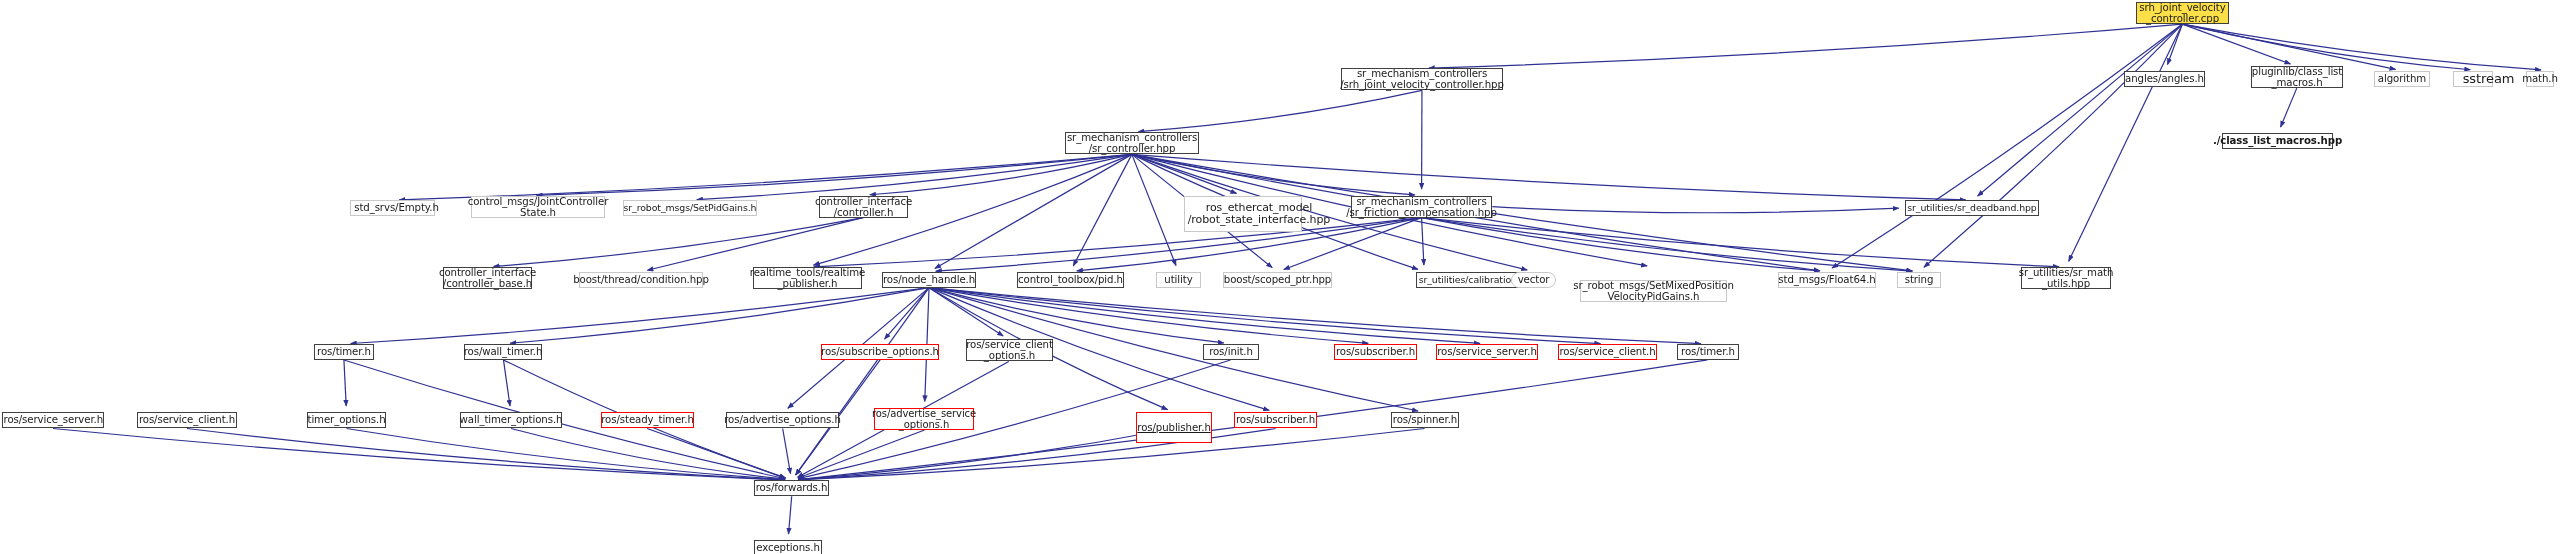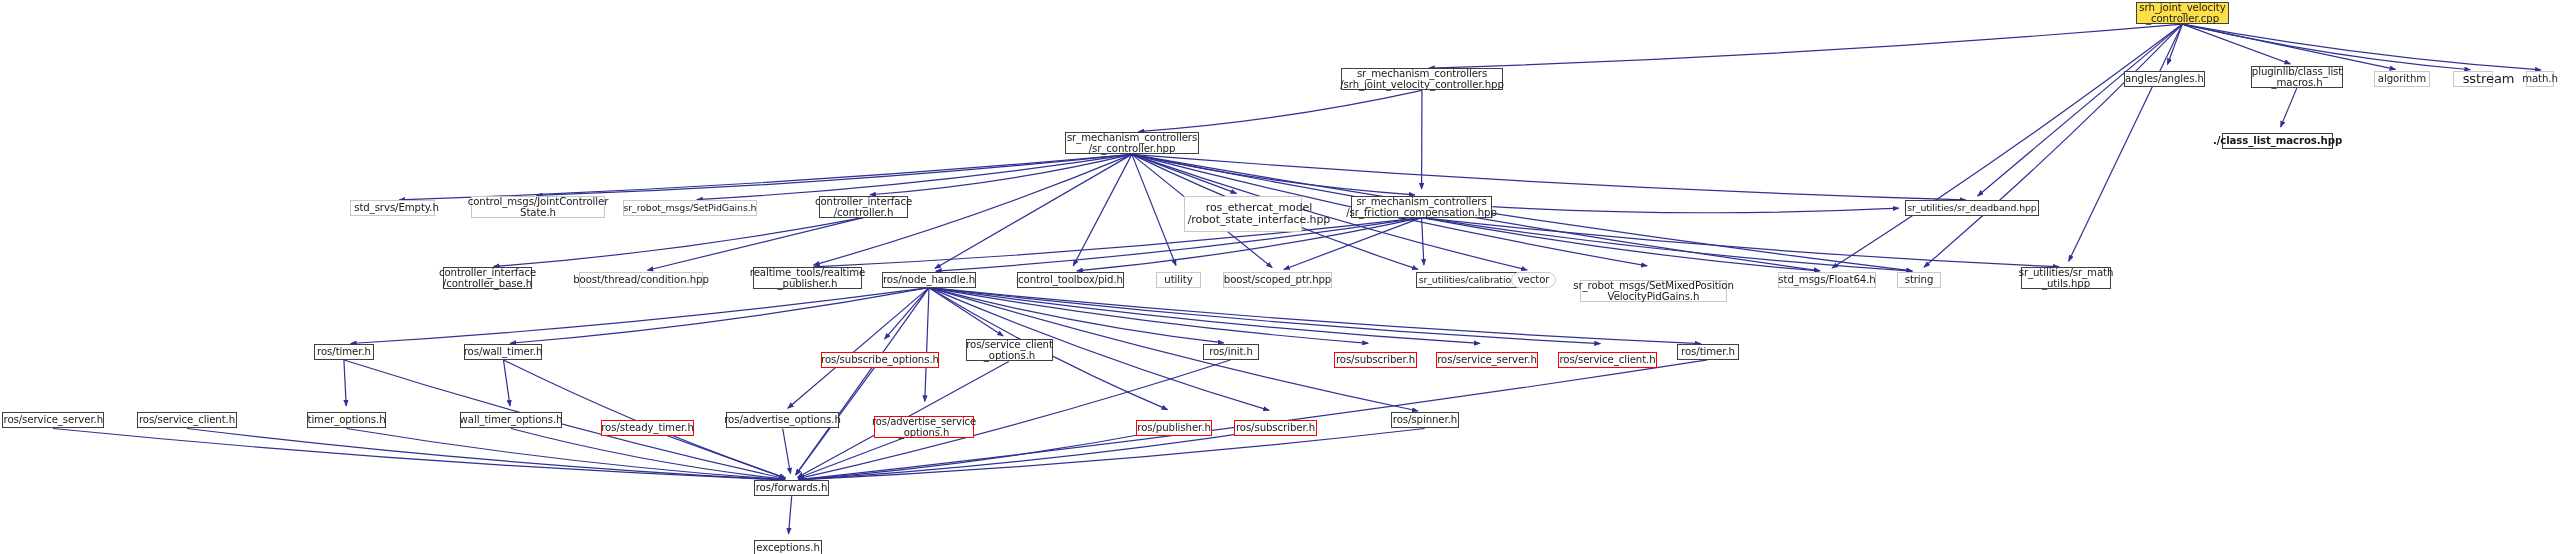--- a/index.html
+++ b/index.html
@@ -37,21 +37,20 @@
     line-height: 1.12;
     white-space: pre;
     letter-spacing: -0.1px;
     z-index: 5;
   }
   .node.strong {
     border: 1.5px solid #404040;
   }
   .node.redbox {
     border: 1.5px solid #ff0000;
-    margin-top: 8px;
   }
   .node.rootnode {
     border: 1.5px solid #404040;
     background: #fde047;
   }
 </style>
 </head>
 <body>
 
 <div id="graph-root">
@@ -190,20 +189,20 @@
       <div class="node redbox" style="left: 1558px; top: 344px; width: 99px; height: 16px; font-size: 10.2px;">ros/service_client.h</div>
       <div class="node strong" style="left: 1677px; top: 344px; width: 62px; height: 16px; font-size: 10.2px;">ros/timer.h</div>
       <div class="node strong" style="left: 2.3px; top: 412px; width: 102px; height: 16px; font-size: 10.2px;">ros/service_server.h</div>
       <div class="node strong" style="left: 137px; top: 412px; width: 100px; height: 16px; font-size: 10.2px;">ros/service_client.h</div>
       <div class="node strong" style="left: 307px; top: 412px; width: 79px; height: 16px; font-size: 10.2px;">timer_options.h</div>
       <div class="node strong" style="left: 460px; top: 412px; width: 102px; height: 16px; font-size: 10.2px;">wall_timer_options.h</div>
       <div class="node redbox" style="left: 601px; top: 412px; width: 93px; height: 16px; font-size: 10.2px;">ros/steady_timer.h</div>
       <div class="node strong" style="left: 726px; top: 412px; width: 113px; height: 16px; font-size: 10.2px;">ros/advertise_options.h</div>
       <div class="node redbox" style="left: 874px; top: 408px; width: 100px; height: 22px; font-size: 10px;">ros/advertise_service
 _options.h</div>
-      <div class="node redbox" style="left: 1136px; top: 412px; width: 76px; height: 16px; font-size: 10.2px;">ros/publisher.h</div>
+      <div class="node redbox" style="left: 1136px; top: 412px; width: 76px; height: 31px; font-size: 10.2px; text-decoration: underline;">ros/publisher.h</div>
       <div class="node redbox" style="left: 1234px; top: 412px; width: 83px; height: 16px; font-size: 10.2px;">ros/subscriber.h</div>
       <div class="node strong" style="left: 1391px; top: 412px; width: 68px; height: 16px; font-size: 10.2px;">ros/spinner.h</div>
       <div class="node strong" style="left: 754px; top: 480px; width: 75px; height: 16px; font-size: 10.2px;">ros/forwards.h</div>
       <div class="node strong" style="left: 754px; top: 540px; width: 68px; height: 16px; font-size: 10.2px;">exceptions.h</div>
     </div>
 </div>
 
 
 </body></html>

